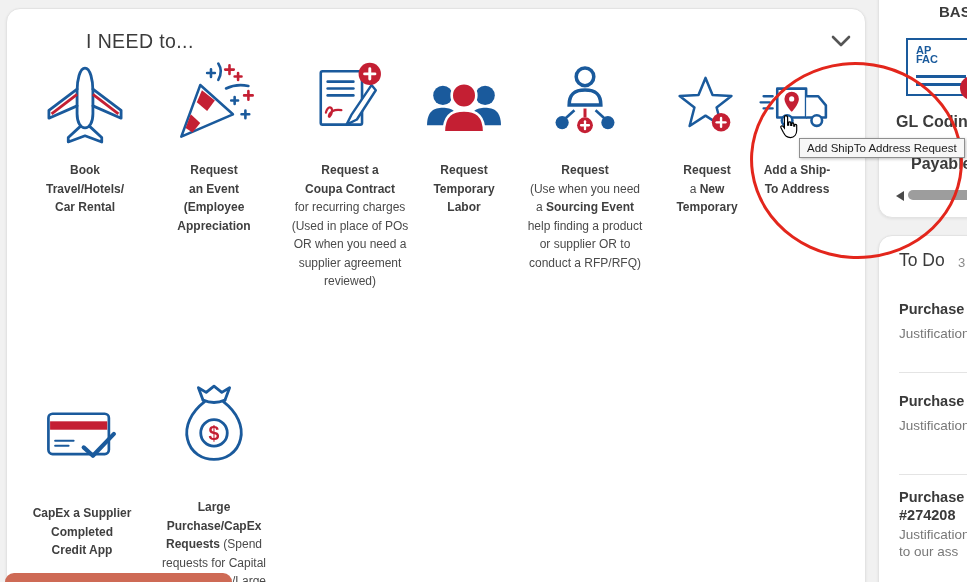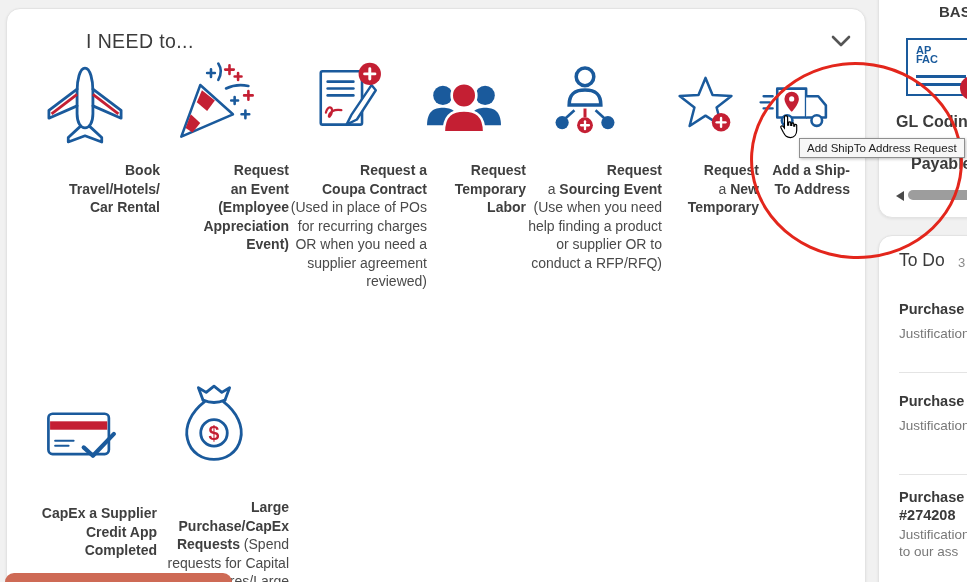--- a/index.html
+++ b/index.html
@@ -12,21 +12,21 @@
   #basics-card{left:878px;top:-34px;width:320px;height:252px;}
   #todo-card{left:878px;top:235px;width:320px;height:420px;}
 
   #need-title{position:absolute;left:31px;top:21px;font-size:19.5px;color:#3b3b3b;
               letter-spacing:.4px;margin-left:48px;}
   #need-chevron{position:absolute;left:824px;top:25px;width:20px;height:16px;cursor:pointer;
                 background:none;border:none;padding:0;}
 
   .tile{position:absolute;text-align:center;cursor:pointer;}
   .tile-icon{display:flex;justify-content:center;align-items:flex-start;}
-  .tile-label{font-size:14px;line-height:18.5px;color:#3f3f3f;text-align:right;}
+  .tile-label{font-size:12px;line-height:18.5px;color:#3f3f3f;}
   .seg-b{font-weight:bold;}
   .seg-r{font-weight:normal;color:#4a4a4a;}
 
   
   #basics-title{position:absolute;left:60px;top:36px;font-size:15px;font-weight:bold;color:#3b3b3b;}
   #apfac-box{position:absolute;left:27px;top:71px;width:78px;height:58px;border:2px solid #1a5a9c;
              background:#fff;}
   .apfac-txt{position:absolute;font-size:11px;font-weight:bold;color:#1a5a9c;line-height:11px;}
   .apfac-line{position:absolute;left:8px;width:50px;height:2.5px;background:#1a5a9c;}
   #apfac-badge{position:absolute;left:52px;top:36px;width:24px;height:24px;border-radius:50%;
@@ -115,21 +115,20 @@
                 <path d="M82 62 h9 M86.5 57.5 v9"></path>
                 <path d="M70 46 h8 M74 42 v8"></path>
               </g>
             </svg>
           </div>
           <div class="tile-label">
             <div><span class="seg-b">Request</span></div>
             <div><span class="seg-b">an Event</span></div>
             <div><span class="seg-b">(Employee</span></div>
             <div><span class="seg-b">Appreciation</span></div>
-            <div><span class="seg-b">Event)</span></div>
           </div>
         </div>
         <div class="tile" style="left: 266px; top: 48px; width: 154px;">
           <div class="tile-icon" style="height: 104px;">
             <svg viewBox="0 0 100 100" width="86" style="margin-top: 4px;">
               <rect x="16" y="12" width="48" height="62" rx="2" fill="#fff" stroke="#1a5a9c" stroke-width="3"></rect>
               <g stroke="#1a5a9c" stroke-width="3" stroke-linecap="round">
                 <path d="M24 24 H54"></path>
                 <path d="M24 32 H54"></path>
                 <path d="M24 40 H54"></path>
@@ -139,22 +138,22 @@
               <circle cx="73" cy="15" r="13" fill="#c41f33"></circle>
               <g stroke="#fff" stroke-width="3.4" stroke-linecap="round">
                 <path d="M67 15 H79"></path>
                 <path d="M73 9 V21"></path>
               </g>
             </svg>
           </div>
           <div class="tile-label">
             <div><span class="seg-b">Request a</span></div>
             <div><span class="seg-b">Coupa Contract</span></div>
+            <div><span class="seg-r">for recurring charges</span></div>
             <div><span class="seg-r">(Used in place of POs</span></div>
-            <div><span class="seg-r">for recurring charges</span></div>
             <div><span class="seg-r">OR when you need a</span></div>
             <div><span class="seg-r">supplier agreement</span></div>
             <div><span class="seg-r">reviewed)</span></div>
           </div>
         </div>
         <div class="tile" style="left: 395px; top: 48px; width: 124px;">
           <div class="tile-icon" style="height: 104px;">
             <svg viewBox="0 0 100 100" width="88" style="margin-top: 12px;">
               <g fill="#1a5a9c">
                 <circle cx="26" cy="30" r="11"></circle>
@@ -188,22 +187,22 @@
               <path d="M50 54 V64" stroke="#c41f33" stroke-width="3.4"></path>
               <circle cx="50" cy="73" r="9" fill="#c41f33"></circle>
               <g stroke="#fff" stroke-width="2.6" stroke-linecap="round">
                 <path d="M45.5 73 H54.5"></path>
                 <path d="M50 68.5 V77.5"></path>
               </g>
             </svg>
           </div>
           <div class="tile-label">
             <div><span class="seg-b">Request</span></div>
+            <div><span class="seg-r">(Use when you need</span></div>
             <div><span class="seg-r">a </span><span class="seg-b">Sourcing Event</span></div>
-            <div><span class="seg-r">(Use when you need</span></div>
             <div><span class="seg-r">help finding a product</span></div>
             <div><span class="seg-r">or supplier OR to</span></div>
             <div><span class="seg-r">conduct a RFP/RFQ)</span></div>
           </div>
         </div>
         <div class="tile" style="left: 648px; top: 48px; width: 104px;">
           <div class="tile-icon" style="height: 104px;">
             <svg viewBox="0 0 100 100" width="74" style="margin-top: 15px;">
               <path d="M48 8 L57.5 31 L83 32.5 L63 48 L69.5 73 L48 59 L26.5 73 L33 48 L13 32.5 L38.5 31 Z" fill="none" stroke="#1a5a9c" stroke-width="3.4" stroke-linejoin="round"></path>
               <circle cx="69" cy="68" r="12.5" fill="#c41f33"></circle>
@@ -249,22 +248,22 @@
               <rect x="12" y="23" width="68" height="10" fill="#c41f33"></rect>
               <g stroke="#1a5a9c" stroke-width="2.4" stroke-linecap="round">
                 <path d="M18 46 H40"></path>
                 <path d="M18 52 H34"></path>
               </g>
               <path d="M52 54 L63 64 L88 38" fill="none" stroke="#1a5a9c" stroke-width="5" stroke-linecap="round" stroke-linejoin="round"></path>
             </svg>
           </div>
           <div class="tile-label">
             <div><span class="seg-b">CapEx a Supplier</span></div>
+            <div><span class="seg-b">Completed</span></div>
             <div><span class="seg-b">Credit App</span></div>
-            <div><span class="seg-b">Completed</span></div>
           </div>
         </div>
         <div class="tile" style="left: 132px; top: 366px; width: 150px;">
           <div class="tile-icon" style="height: 123px;">
             <svg viewBox="0 0 100 110" width="78" style="margin-top: 8px;">
               <g fill="none" stroke="#1a5a9c" stroke-width="3.6" stroke-linejoin="round" stroke-linecap="round">
                 <path d="M36 22 L30 6 L40 12 L50 4 L60 12 L70 6 L64 22"></path>
                 <path d="M36 22 Q50 28 64 22"></path>
                 <path d="M38 24 C20 38 12 56 16 72 C20 90 36 98 50 98 C64 98 80 90 84 72 C88 56 80 38 62 24"></path>
                 <circle cx="50" cy="64" r="17"></circle>

